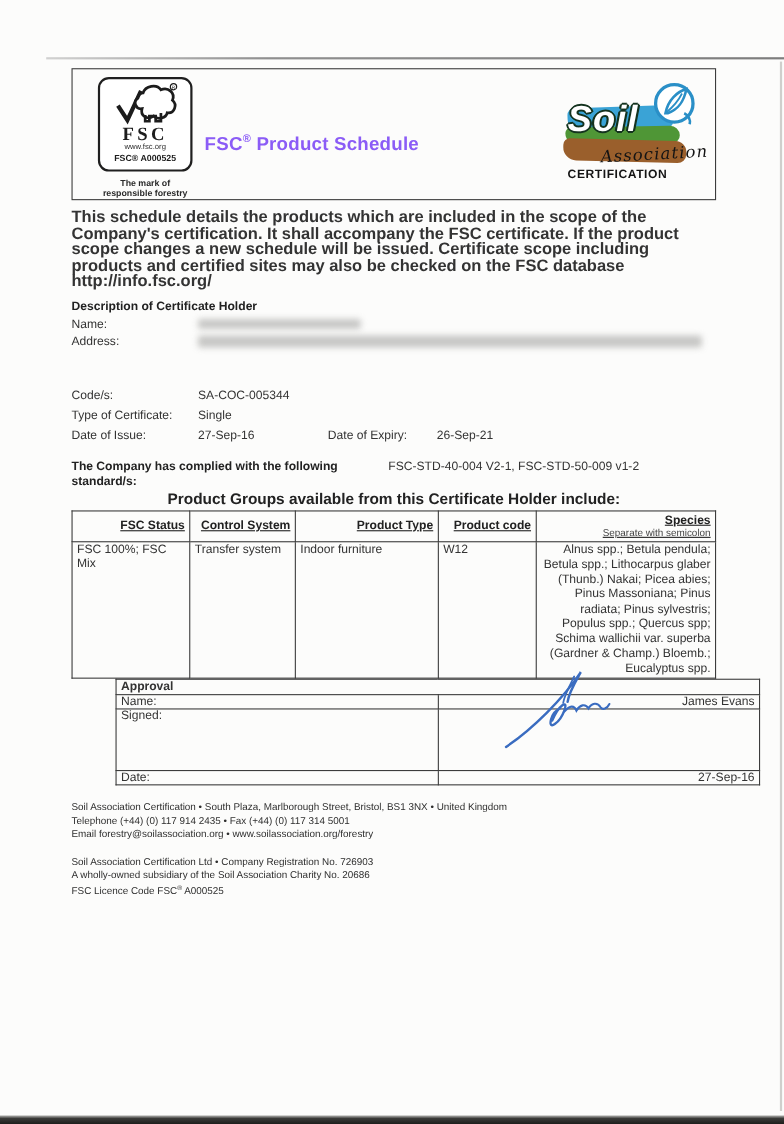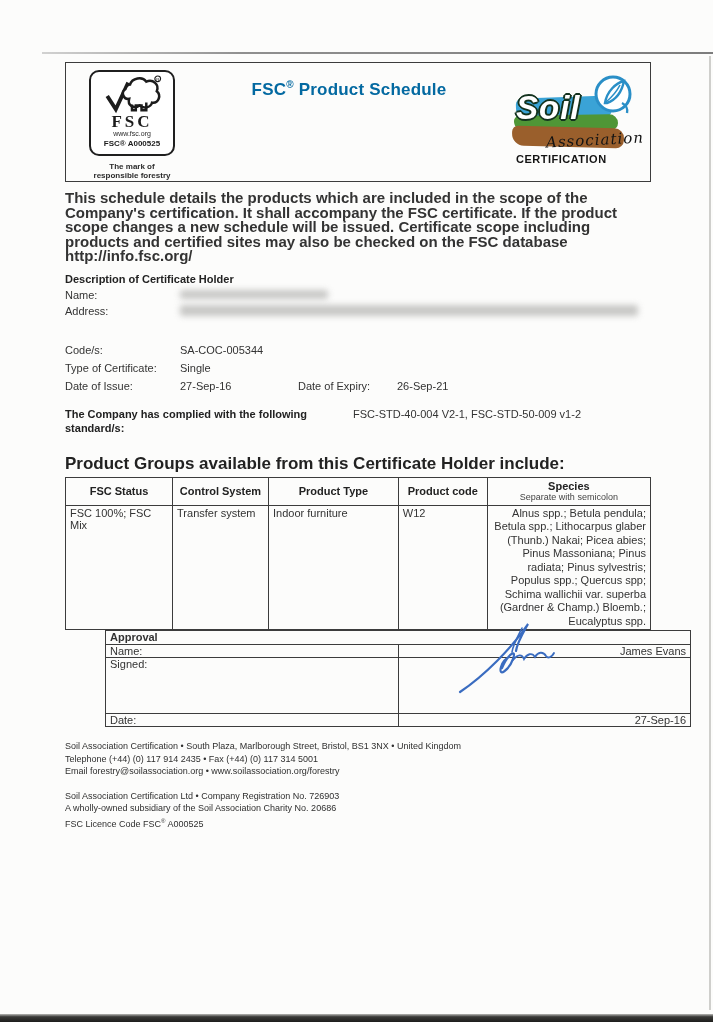--- a/index.html
+++ b/index.html
@@ -26,21 +26,21 @@
   .fsc-logo-wrap { width:120px; padding:7px 0 0 12px; text-align:center; }
   .fsc-logo-box {
     width:86px; height:86px; border:2px solid #1f1f1f; border-radius:10px;
     margin:0 auto; padding-top:3px; background:#fff;
   }
   .fsc-tree-svg { display:block; margin:0 auto; }
   .fsc-word { font-family:"Liberation Serif", serif; font-weight:bold; font-size:17px; letter-spacing:3px; color:#1c1c1c; line-height:14px; }
   .fsc-url { font-size:7px; color:#2b2b2b; line-height:9px; }
   .fsc-licence { font-size:8px; font-weight:bold; color:#1c1c1c; line-height:11px; }
   .fsc-tagline { font-size:8px; font-weight:bold; color:#2b2b2b; line-height:9px; margin-top:6px; }
-  .doc-title { flex:1; text-align:center; margin-top:16px; font-size:17px; font-weight:bold; color:#0369a1; letter-spacing:.2px; }
+  .doc-title { flex:1; text-align:left; margin-top:58px; font-size:17px; font-weight:bold; color:#8b5cf6; letter-spacing:.2px; }
   .doc-title sup { font-size:10px; }
 
   .soil-logo { position:relative; width:128px; height:104px; margin:8px 10px 0 0; flex:none; }
   .soil-band { position:absolute; border-radius:6px 10px 8px 12px; }
   .soil-band.sky   { left:4px;  top:26px; width:96px;  height:22px; background:#3aa3d6; transform:rotate(-2deg); }
   .soil-band.grass { left:2px;  top:44px; width:104px; height:16px; background:#4f9636; transform:rotate(-1deg); }
   .soil-band.earth { left:0px;  top:56px; width:112px; height:20px; background:#9a5f2c; transform:rotate(1.5deg); }
   .soil-word {
     position:absolute; left:4px; top:18px; font-size:33px; font-weight:bold; font-style:italic;
     color:#fff; letter-spacing:1px;
@@ -59,35 +59,35 @@
 
   
   .section-heading { margin-top:9px; font-size:11px; font-weight:bold; color:#222; }
   .field-row { display:flex; font-size:11px; color:#333; margin-top:4px; align-items:center; }
   .field-label { width:115px; flex:none; }
   .redact { background:#b5b5b3; filter:blur(3px); border-radius:2px; opacity:.75; }
   .redact.name { width:148px; height:9px; }
   .redact.addr { width:458px; height:11px; }
 
   
-  .details { margin-top:24px; }
+  .details { margin-top:34px; }
   .details .field-row { margin-top:0; height:18px; }
   .expiry-label { width:99px; flex:none; }
   .expiry-value { flex:none; }
   .spacer-issue { width:118px; flex:none; }
 
   .standards { display:flex; margin-top:12px; font-size:11px; }
   .standards-label { width:288px; flex:none; font-weight:bold; line-height:14px; color:#222; }
   .standards-value { padding-top:1px; color:#333; }
 
   
-  .pg-heading { margin-top:19px; font-size:17px; font-weight:bold; color:#222; }
+  .pg-heading { font-size:14px; font-weight:bold; color:#222;text-align:center; }
   table.pg { border-collapse:collapse; width:586px; margin-top:3px; table-layout:fixed; }
   table.pg td, table.pg th { border:1px solid #3c3c3c; font-size:11px; color:#333; padding:1px 4px; vertical-align:top; }
-  table.pg th { font-weight:bold; color:#222; text-align:center; vertical-align:middle; height:28px; line-height:12px; }
+  table.pg th { font-weight:bold; color:#222; text-align:right; vertical-align:middle; height:28px; line-height:12px;text-decoration:underline; }
   .species-note { display:block; font-weight:normal; font-size:9px; color:#444; line-height:10px; }
   .col1{width:18.3%} .col2{width:16.4%} .col3{width:22.2%} .col4{width:15.2%} .col5{width:27.9%}
   tr.pg-data td { height:112px; }
   td.species-cell { text-align:right; line-height:13.5px; padding-top:2px; }
 
   
   table.approval { border-collapse:collapse; width:586px; table-layout:fixed; margin-top:0; position:relative; }
   table.approval td { border:1px solid #3c3c3c; font-size:11px; color:#333; padding:0 4px; vertical-align:top; }
   td.appr-head { font-weight:bold; color:#222; height:14px; }
   .appr-label-col { width:35%; }

